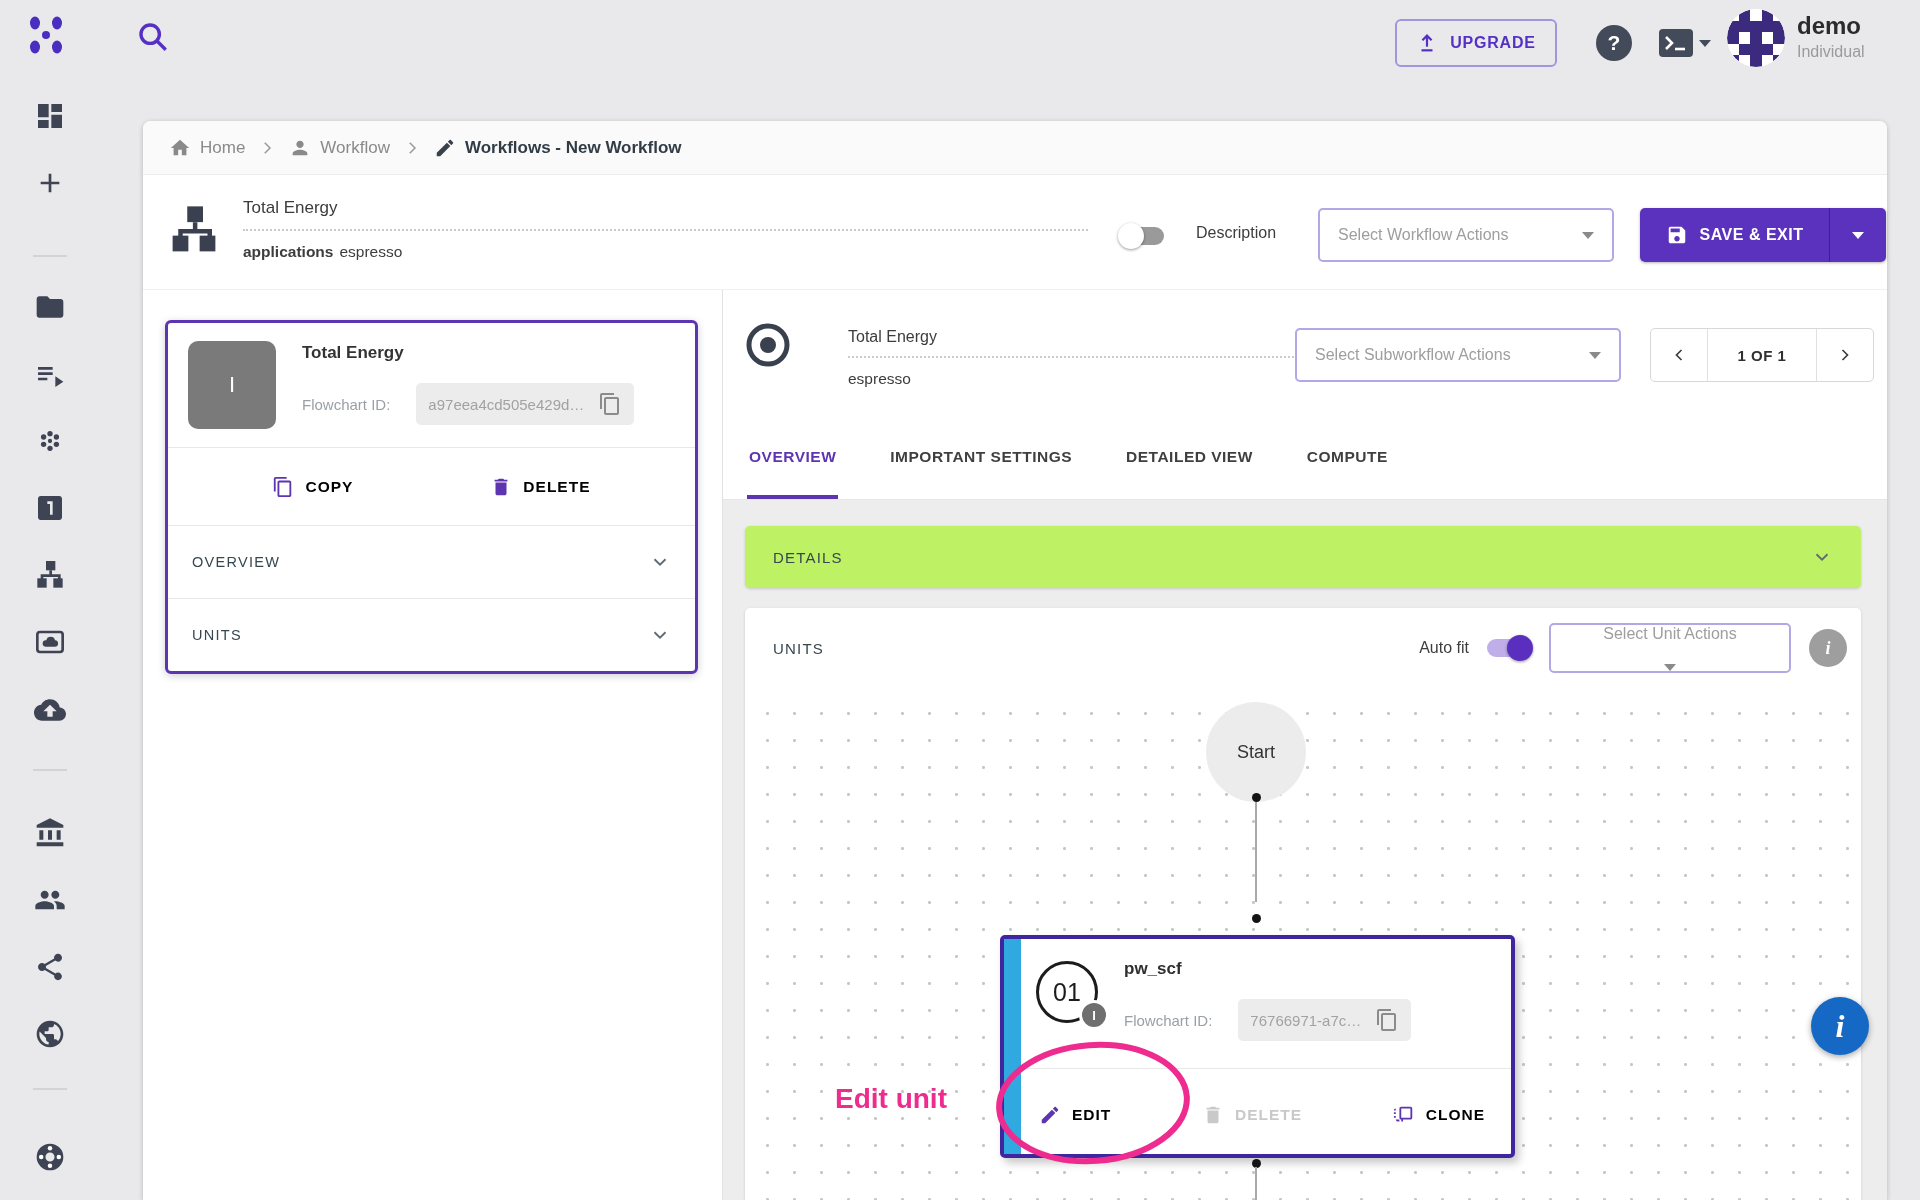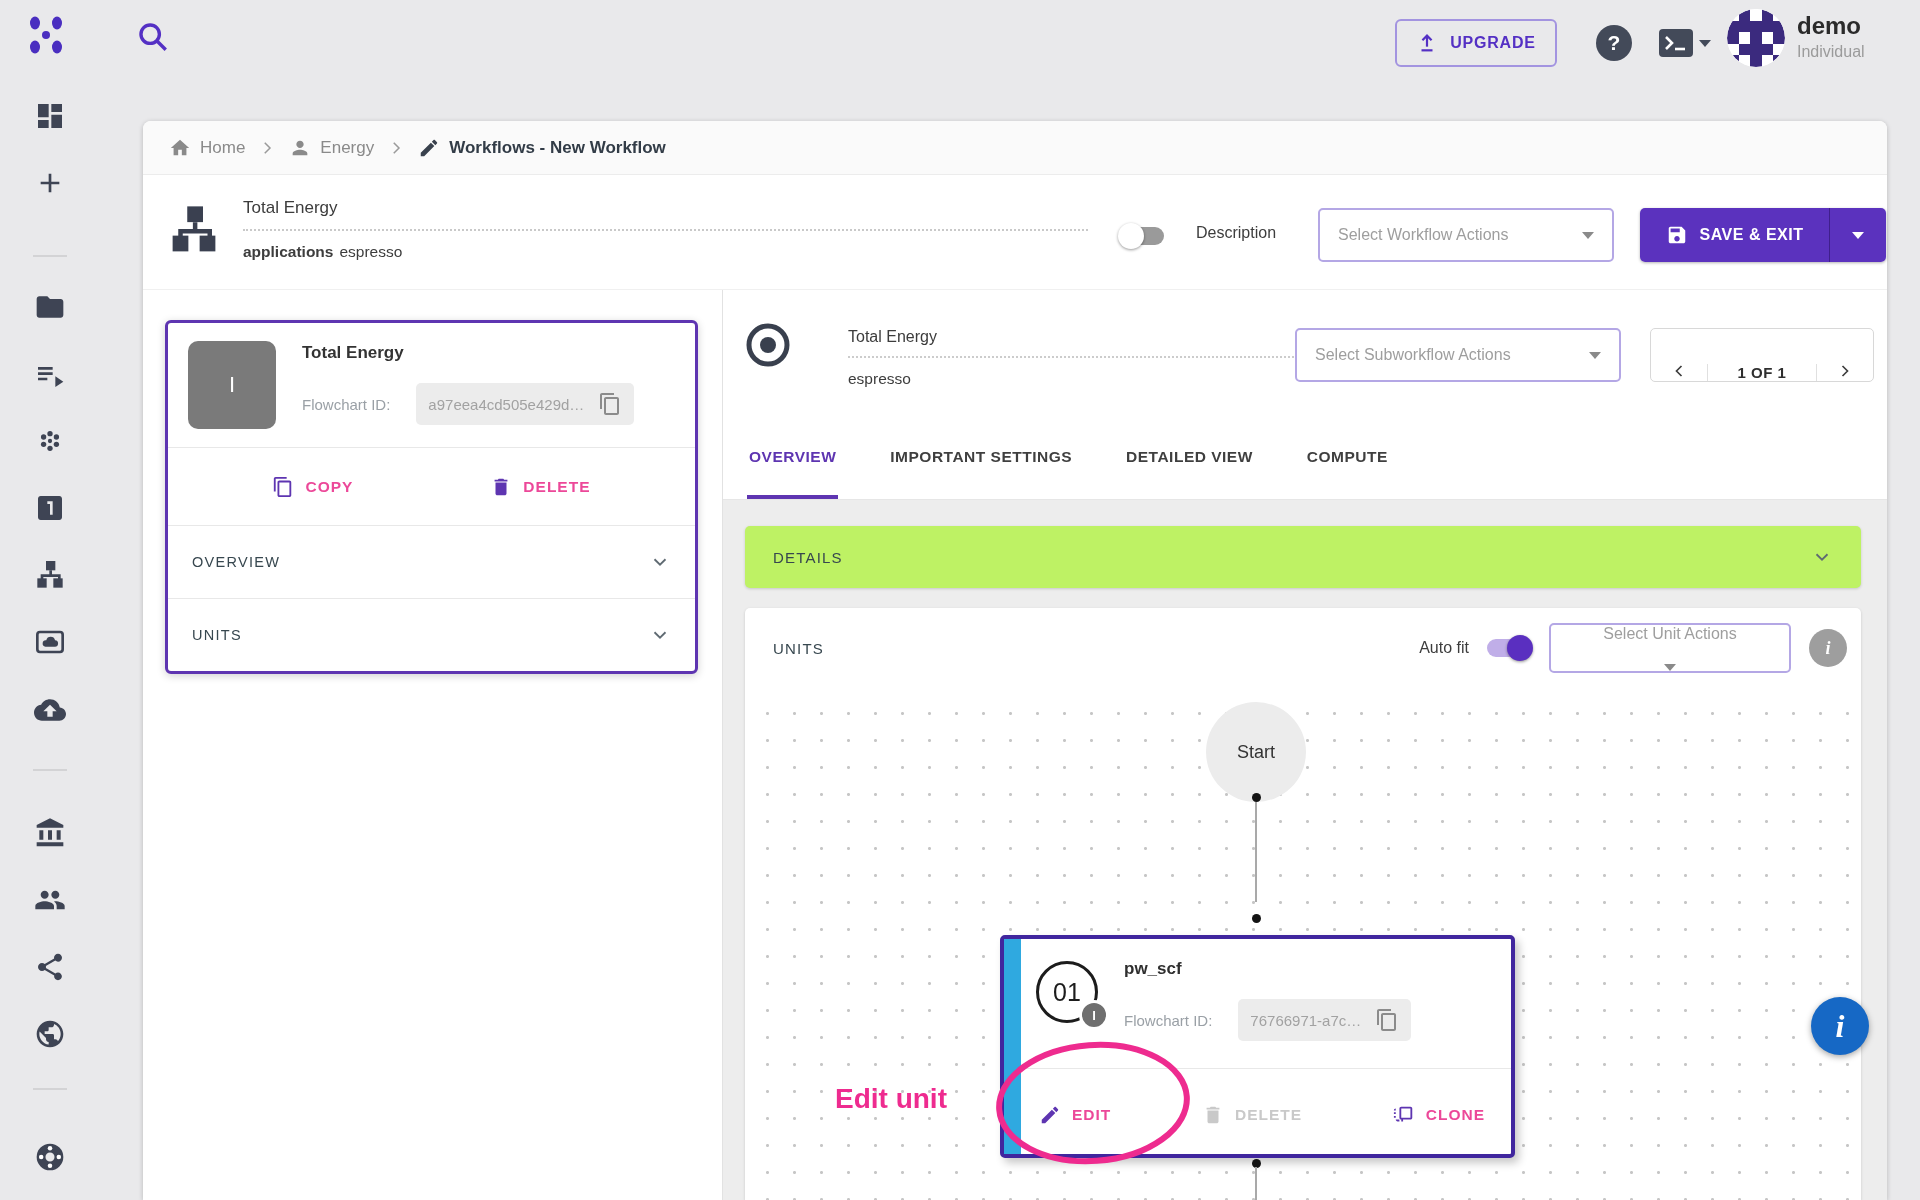--- a/index.html
+++ b/index.html
@@ -86,36 +86,36 @@
   .wfc-top { height:124px; display:flex; gap:26px; padding:18px 20px; }
   .wfc-avatar { width:88px; height:88px; border-radius:10px; background:#7a7a7a; color:#fff;
     font-size:22px; display:flex; align-items:center; justify-content:center; }
   .wfc-title { font-size:17px; font-weight:bold; color:#333; margin-top:2px; }
   .id-row { display:flex; align-items:center; gap:26px; margin-top:20px; }
   .id-label { font-size:15px; color:#9aa0a6; white-space:nowrap; }
   .id-chip { background:#ececec; border-radius:5px; padding:9px 12px; display:flex; align-items:center; gap:14px; cursor:pointer; }
   .id-chip span { font-size:15px; color:#a2a2a2; }
   .id-chip svg { width:24px; height:24px; fill:#8b8b8b; }
   .wfc-btnrow { height:78px; border-top:1px solid #e8e8e8; display:flex; align-items:center; justify-content:space-around; padding:0 36px; }
-  .pbtn { display:flex; align-items:center; gap:11px; color:#ec4899; font-size:15.5px; font-weight:bold; letter-spacing:1px; cursor:pointer; background:none; border:none; font-family:inherit; }
+  .pbtn { display:flex; align-items:center; gap:11px; color:#000000; font-size:15.5px; font-weight:bold; letter-spacing:1px; cursor:pointer; background:none; border:none; font-family:inherit; }
   .pbtn svg { width:22px; height:22px; fill:#5e35b1; }
   .pbtn.disabled { color:#c9c9c9; cursor:default; } .pbtn.disabled svg { fill:#c9c9c9; }
   .acc-row { height:73px; border-top:1px solid #e8e8e8; display:flex; align-items:center; justify-content:space-between; padding:0 24px; cursor:pointer; }
   .acc-label { font-size:14.5px; color:#37474f; letter-spacing:1.3px; }
   .chev svg { width:22px; height:22px; stroke:#5f6a72; fill:none; stroke-width:2; }
 
   
   .right-panel { flex:1; display:flex; flex-direction:column; background:#fff; }
   .sub-header { position:relative; height:128px; }
   .radio-ic { position:absolute; left:22px; top:32px; }
   .sub-title { position:absolute; left:125px; top:38px; font-size:16px; color:#3c3c3c; }
   .sub-dash { position:absolute; left:125px; top:66px; width:582px; border-bottom:2px dotted #cccccc; }
   .sub-app { position:absolute; left:125px; top:80px; font-size:15.5px; color:#3d3d3d; }
   .sub-actions { position:absolute; left:572px; top:38px; width:326px; height:54px; }
-  .pager { position:absolute; left:927px; top:38px; height:54px; display:flex; border:1px solid #d8d8d8; border-radius:5px; background:#fff; overflow:hidden;align-items:flex-end; }
+  .pager { position:absolute; left:927px; top:38px; height:54px; display:flex; border:1px solid #d8d8d8; border-radius:5px; background:#fff; overflow:hidden; }
   .pg-btn { width:56px; display:flex; align-items:center; justify-content:center; cursor:pointer; }
   .pg-btn svg { width:20px; height:20px; stroke:#3c3c3c; stroke-width:2; fill:none; }
   .pg-label { width:110px; display:flex; align-items:center; justify-content:center; font-size:15px; font-weight:bold; color:#2f2f2f; letter-spacing:.5px;
     border-left:1px solid #e0e0e0; border-right:1px solid #e0e0e0; }
 
   .tabs { height:82px; display:flex; gap:50px; padding-left:24px; border-bottom:1px solid #e6e6e6; }
   .tab { display:flex; align-items:center; font-size:15.5px; font-weight:bold; letter-spacing:.5px; color:#3f3f3f; cursor:pointer; border-bottom:4px solid transparent; padding:0 2px; }
   .tab.active { color:#5e35b1; border-bottom-color:#5e35b1; }
 
   .tab-content { flex:1; background:#ededed; padding:26px 26px 0 22px; display:flex; flex-direction:column; overflow:hidden; }
@@ -331,21 +331,21 @@
     </span>
     <span class="bc-sep">
         <svg viewBox="0 0 24 24">
           <polyline points="9 5 16 12 9 19"></polyline>
         </svg>
       </span>
     <span class="bc-item">
       <svg viewBox="0 0 24 24">
           <path d="M12 12c2.21 0 4-1.79 4-4s-1.79-4-4-4-4 1.79-4 4 1.79 4 4 4zm0 2c-2.67 0-8 1.34-8 4v2h16v-2c0-2.66-5.33-4-8-4z"></path>
         </svg>
-      <span>Energy</span>
+      <span>Workflow</span>
     </span>
     <span class="bc-sep">
         <svg viewBox="0 0 24 24">
           <polyline points="9 5 16 12 9 19"></polyline>
         </svg>
       </span>
     <span class="bc-item bc-current">
       <svg viewBox="0 0 24 24">
           <path d="M3 17.25V21h3.75L17.81 9.94l-3.75-3.75L3 17.25zM20.71 7.04c.39-.39.39-1.02 0-1.41l-2.34-2.34c-.39-.39-1.02-.39-1.41 0l-1.83 1.83 3.75 3.75 1.83-1.83z"></path>
         </svg>

